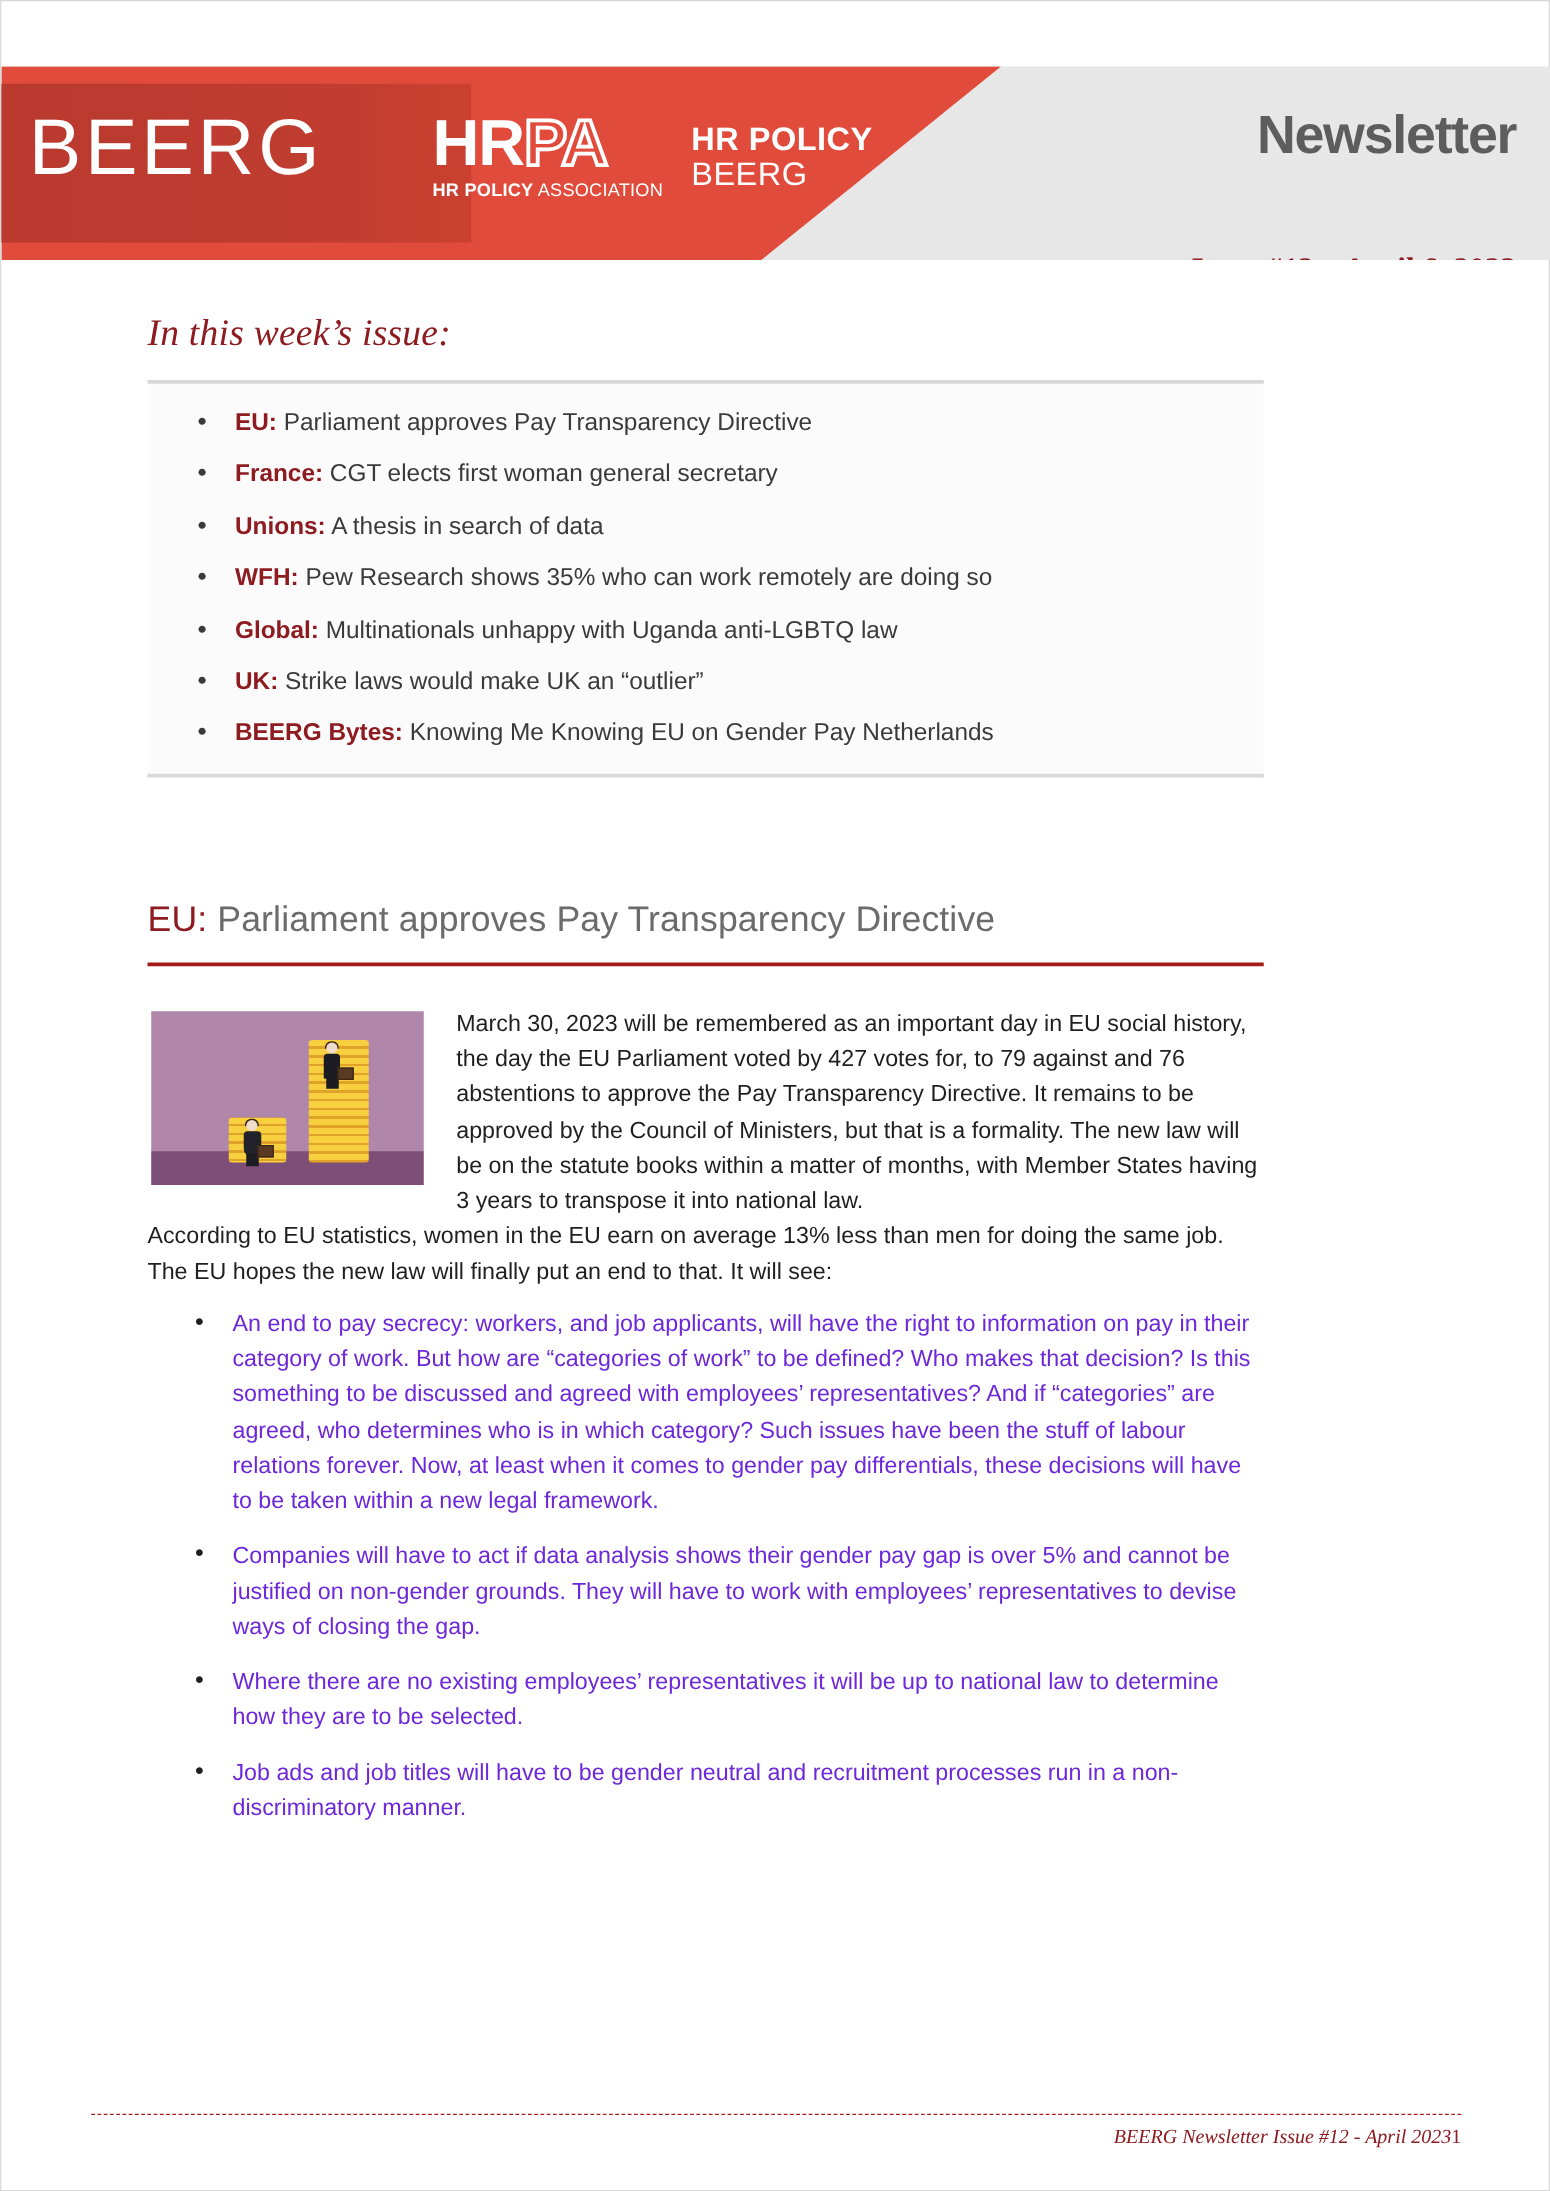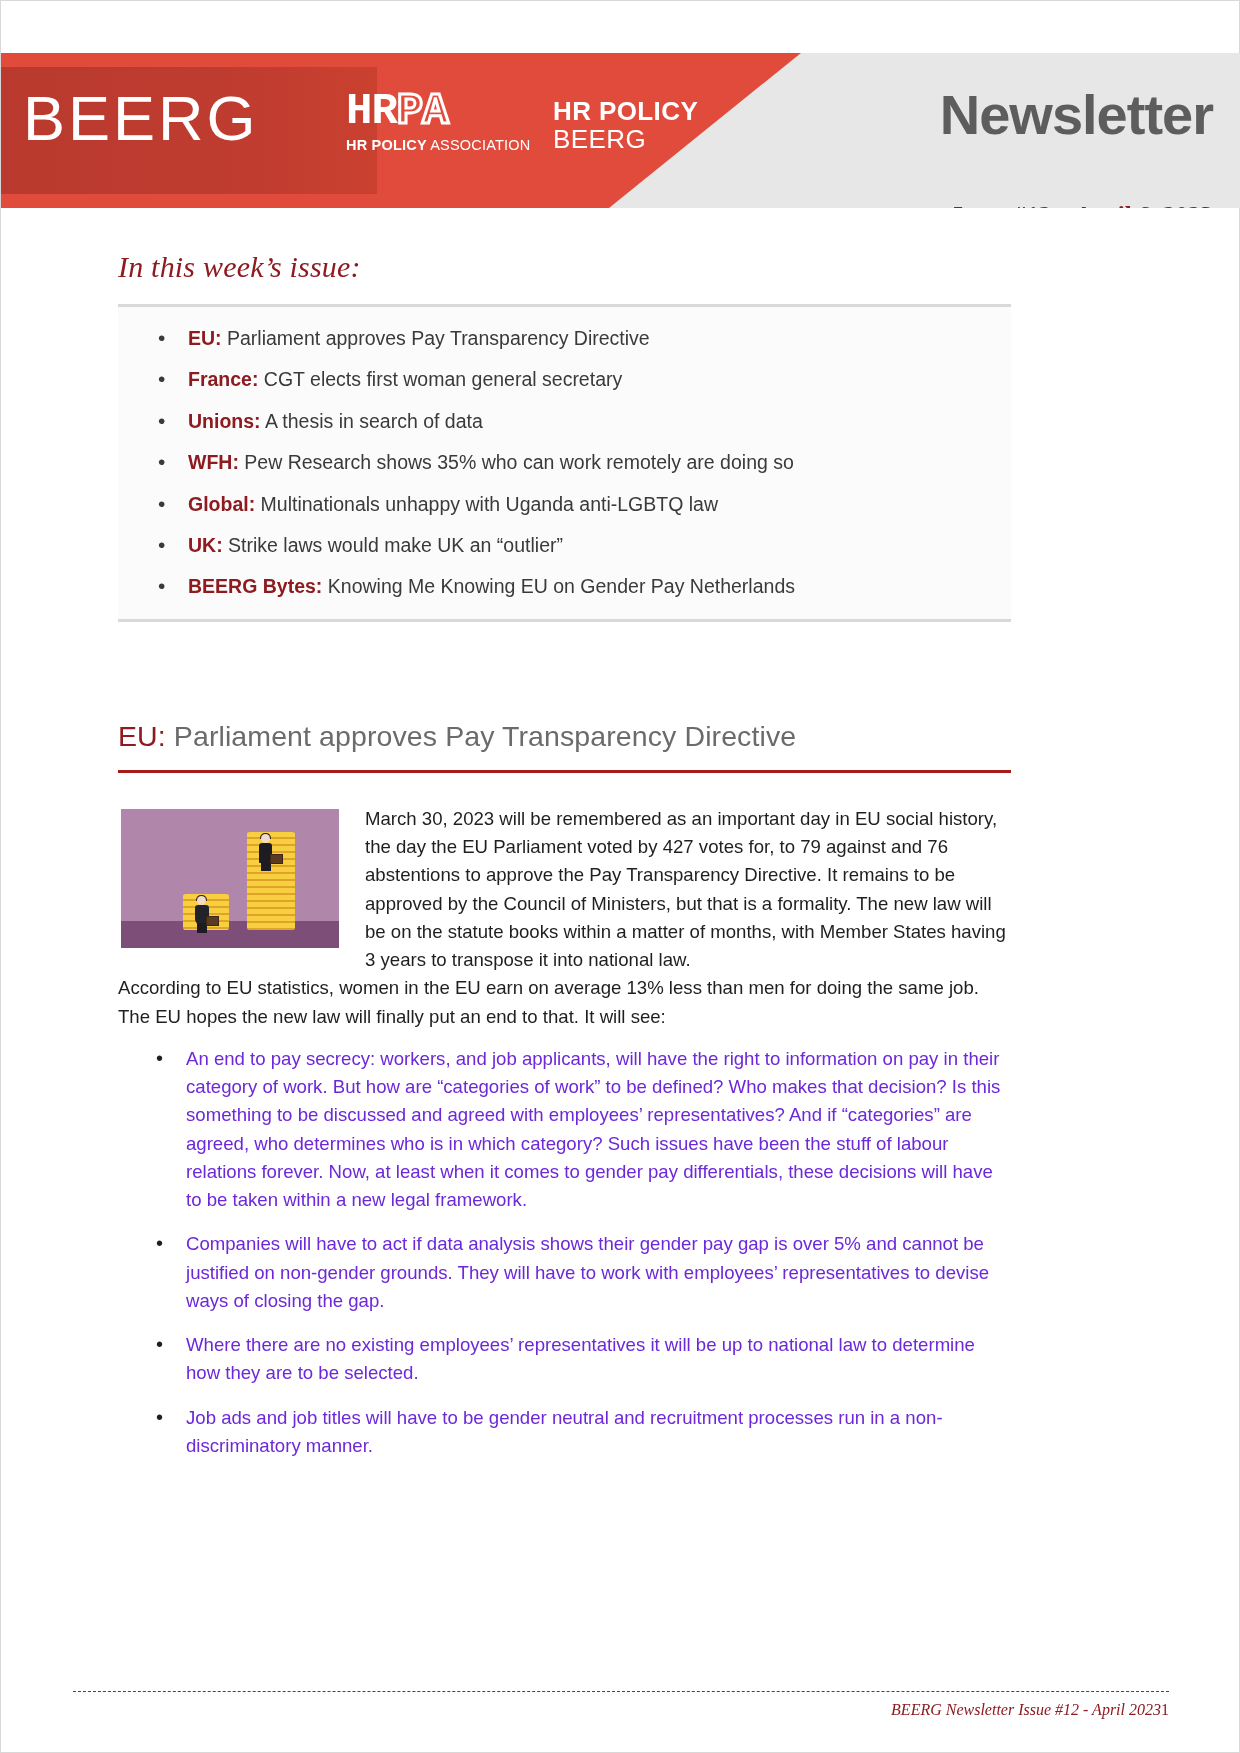--- a/index.html
+++ b/index.html
@@ -69,22 +69,22 @@
     font-weight: 400;
     line-height: 1;
   }
   .hrpa-block {
     position: absolute;
     left: 345px;
     top: 36px;
     width: 185px;
   }
   .hrpa-word {
-    font-family: Liberation Mono, monospace;
-    font-size: 44px;
+    font-family: Liberation Sans, sans-serif;
+    font-size: 52px;
     font-weight: bold;
     color: #ffffff;
     line-height: 1;
     letter-spacing: -1px;
   }
   .hrpa-word .outline {
     color: transparent;
     -webkit-text-stroke: 3px #ffffff;
   }
   .hrpa-sub {
@@ -112,21 +112,21 @@
   .global-l2 {
     font-size: 26px;
     font-weight: normal;
     letter-spacing: .4px;
   }
 
   .news-title {
     position: absolute;
     right: 28px;
     top: 34px;
-    font-size: 56px;
+    font-size: 43px;
     font-weight: bold;
     color: #5d5d5d;
     letter-spacing: -1px;
     line-height: 1;
     text-align: right;
   }
   .issue-line {
     position: absolute;
     right: 28px;
     top: 105px;

